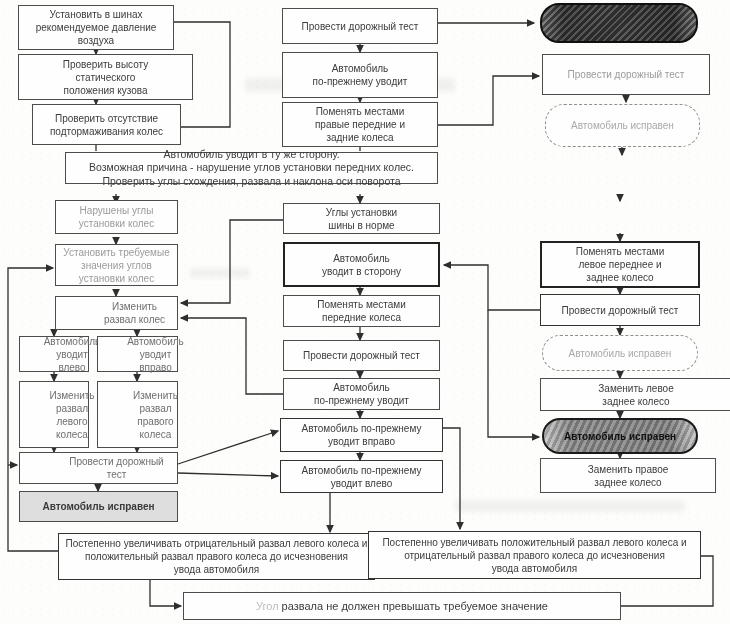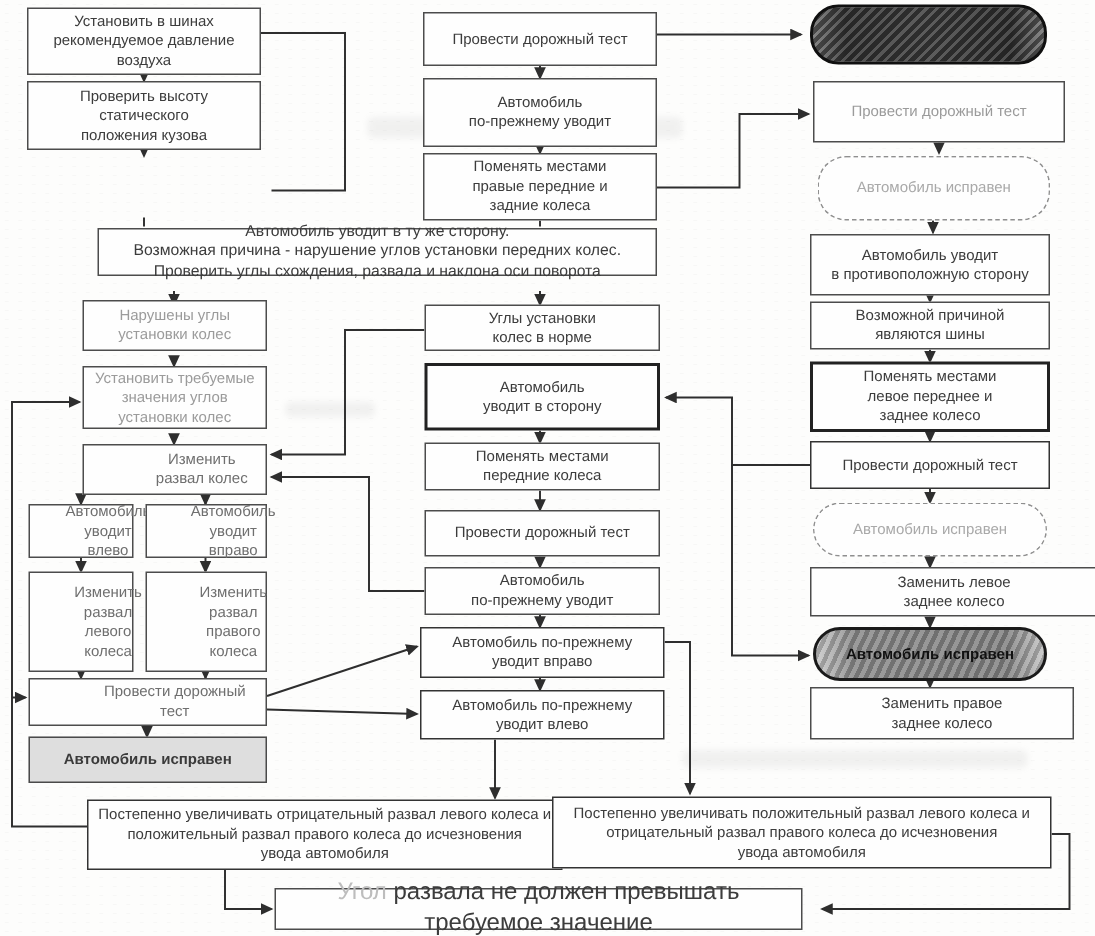--- a/index.html
+++ b/index.html
@@ -120,24 +120,28 @@
       <polyline points="620,411 620,418" marker-end="url(#arr)"></polyline>
       <polyline points="620,454 620,458" marker-end="url(#arr)"></polyline>
     </g>
   </svg>
 
   <div class="node" style="left:18px;top:5px;width:156px;height:45px">
       <span class="t">Установить в шинах
 рекомендуемое давление
 воздуха</span>
     </div>
-  <div class="node" style="left:18px;top:54px;width:156px;height:46px">
+  <div class="node" style="left:18px;top:54px;width:175px;height:46px">
       <span class="t">Проверить высоту
 статического
 положения кузова</span>
+    </div>
+  <div class="node" style="left:32px;top:104px;width:149px;height:41px">
+      <span class="t">Проверить отсутствие
+подтормаживания колес</span>
     </div>
 
   <div class="node" style="left:282px;top:8px;width:156px;height:36px">
       <span class="t">Провести дорожный тест</span>
     </div>
   <div class="node" style="left:282px;top:52px;width:156px;height:46px">
       <span class="t">Автомобиль
 по-прежнему уводит</span>
     </div>
   <div class="node" style="left:282px;top:102px;width:156px;height:45px">
@@ -196,21 +200,21 @@
     </div>
   <div class="node" style="left:19px;top:452px;width:159px;height:32px">
       <span class="t semi">Провести дорожный тест</span>
     </div>
   <div class="node grayfill" style="left:19px;top:491px;width:159px;height:31px">
       <span class="t">Автомобиль исправен</span>
     </div>
 
   <div class="node" style="left:283px;top:203px;width:157px;height:31px">
       <span class="t">Углы установки
-колес в норме</span>
+шины в норме</span>
     </div>
   <div class="node thick" style="left:283px;top:242px;width:157px;height:45px">
       <span class="t">Автомобиль
 уводит в сторону</span>
     </div>
   <div class="node" style="left:283px;top:295px;width:157px;height:32px">
       <span class="t">Поменять местами
 передние колеса</span>
     </div>
   <div class="node" style="left:283px;top:340px;width:157px;height:31px">
@@ -222,28 +226,20 @@
     </div>
   <div class="node med" style="left:280px;top:418px;width:163px;height:34px">
       <span class="t">Автомобиль по-прежнему
 уводит вправо</span>
     </div>
   <div class="node med" style="left:280px;top:460px;width:163px;height:33px">
       <span class="t">Автомобиль по-прежнему
 уводит влево</span>
     </div>
 
-  <div class="node" style="left:540px;top:156px;width:160px;height:41px">
-      <span class="t">Автомобиль уводит
-в противоположную сторону</span>
-    </div>
-  <div class="node" style="left:540px;top:201px;width:160px;height:32px">
-      <span class="t">Возможной причиной
-являются шины</span>
-    </div>
   <div class="node thick" style="left:540px;top:241px;width:160px;height:47px">
       <span class="t">Поменять местами
 левое переднее и
 заднее колесо</span>
     </div>
   <div class="node med" style="left:540px;top:294px;width:160px;height:32px">
       <span class="t">Провести дорожный тест</span>
     </div>
   <div class="node pill dashed" style="left:542px;top:335px;width:156px;height:36px">
       <span class="t">Автомобиль исправен</span>
@@ -263,17 +259,17 @@
   <div class="node med" style="left:58px;top:533px;width:317px;height:47px">
       <span class="t">Постепенно увеличивать отрицательный развал левого колеса и
 положительный развал правого колеса до исчезновения
 увода автомобиля</span>
     </div>
   <div class="node med" style="left:368px;top:531px;width:333px;height:48px">
       <span class="t">Постепенно увеличивать положительный развал левого колеса и
 отрицательный развал правого колеса до исчезновения
 увода автомобиля</span>
     </div>
-  <div class="node" style="left:183px;top:592px;width:352px;height:28px;font-size:16px">
+  <div class="node" style="left:183px;top:592px;width:438px;height:28px;font-size:11px">
     <span class="t"><span class="fadeword">Угол</span><span> развала не должен превышать требуемое значение</span></span>
   </div>
 
 </div>
 
 </body></html>

